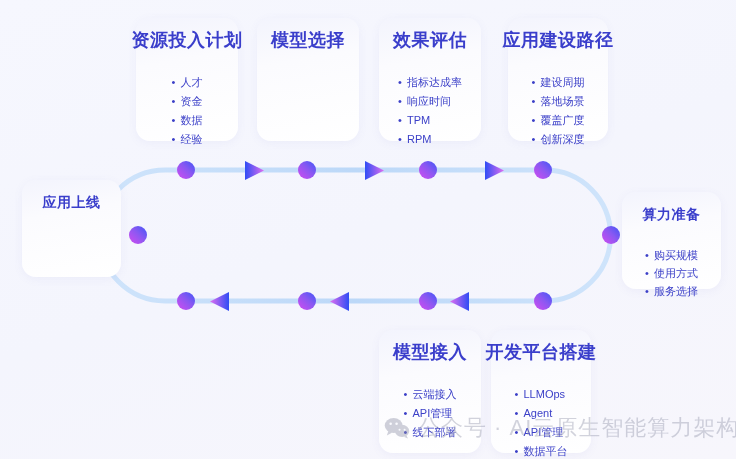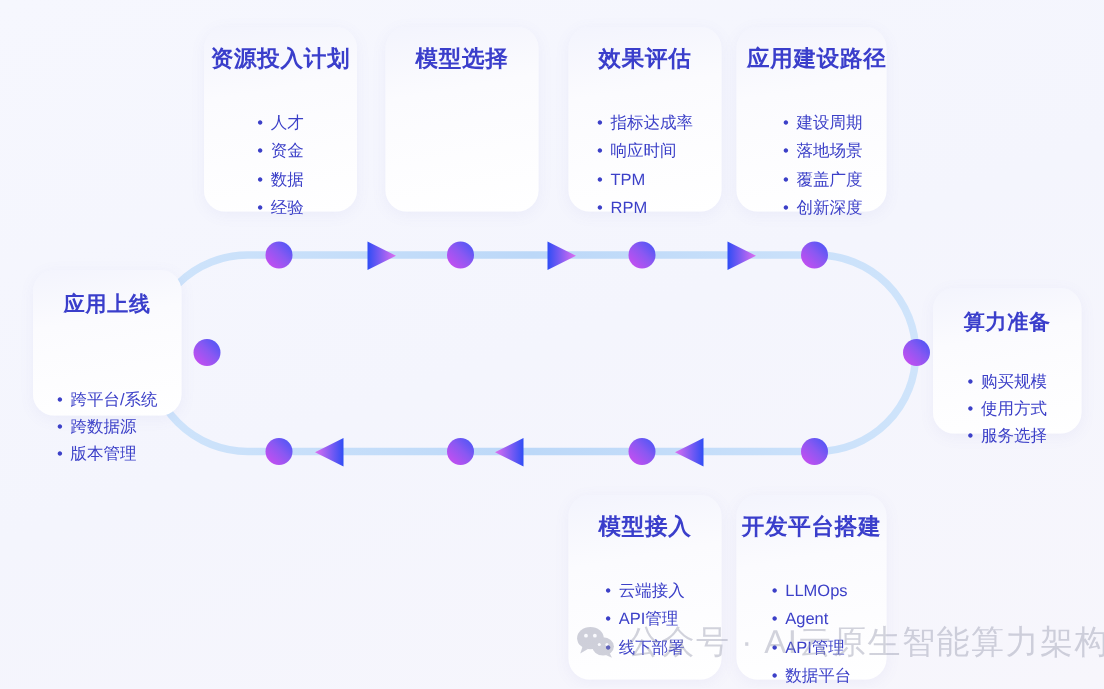--- a/index.html
+++ b/index.html
@@ -27,21 +27,21 @@
     background: linear-gradient(170deg, #f3f4fd 0%, #fbfbfe 35%, #ffffff 100%);
     border-radius: 14px;
     box-shadow: 0 2px 10px rgba(110, 120, 200, 0.07);
     box-sizing: border-box;
     display: flex;
     flex-direction: column;
     align-items: center;
     padding-top: 12px;
   }
   .card-title {
-    font-size: 15px;
+    font-size: 18px;
     font-weight: bold;
     color: #3a3ecb;
     letter-spacing: 0.5px;
     line-height: 20px;
     margin-bottom: 7px;
     white-space: nowrap;
   }
   .card-list {
     list-style: none;
     margin: 16px;
@@ -64,31 +64,31 @@
     top: 0;
     color: #3c40c8;
     font-size: 11px;
   }
 
   
   .card-top  { top: 18px; height: 123px; width: 102px; }
   .t1 { left: 136px; }
   .t2 { left: 257px; gap: 36px; }
   .t3 { left: 379px; }
-  .t4 { left: 491px; width: 100px; align-items: flex-end; }
+  .t4 { left: 508px; width: 100px; }
 
   
   .card-bot  { top: 330px; height: 123px; width: 102px; }
   .b1 { left: 136px; }
   .b2 { left: 257px; }
   .b3 { left: 379px; }
   .b4 { left: 491px; width: 100px; }
 
   
-  .card-left  { left: 22px;  top: 180px; width: 99px; height: 97px; gap: 24px; }
+  .card-left  { left: 22px;  top: 180px; width: 99px; height: 97px; }
   .card-right { left: 622px; top: 192px; width: 99px; height: 97px; }
   .card-left .card-title, .card-right .card-title { font-size: 14px; margin-bottom: 6px; }
   .card-left .card-list li, .card-right .card-list li { line-height: 18px; }
 
   
   #loop {
     position: absolute;
     left: 0;
     top: 0;
     width: 736px;
@@ -204,25 +204,20 @@
     <ul class="card-list">
       <li>建设周期</li>
       <li>落地场景</li>
       <li>覆盖广度</li>
       <li>创新深度</li>
     </ul>
   </div>
 
   <div class="card card-left">
     <div class="card-title">应用上线</div>
-    <ul class="card-list">
-      <li>跨平台/系统</li>
-      <li>跨数据源</li>
-      <li>版本管理</li>
-    </ul>
   </div>
 
   <div class="card card-right">
     <div class="card-title">算力准备</div>
     <ul class="card-list">
       <li>购买规模</li>
       <li>使用方式</li>
       <li>服务选择</li>
     </ul>
   </div>

